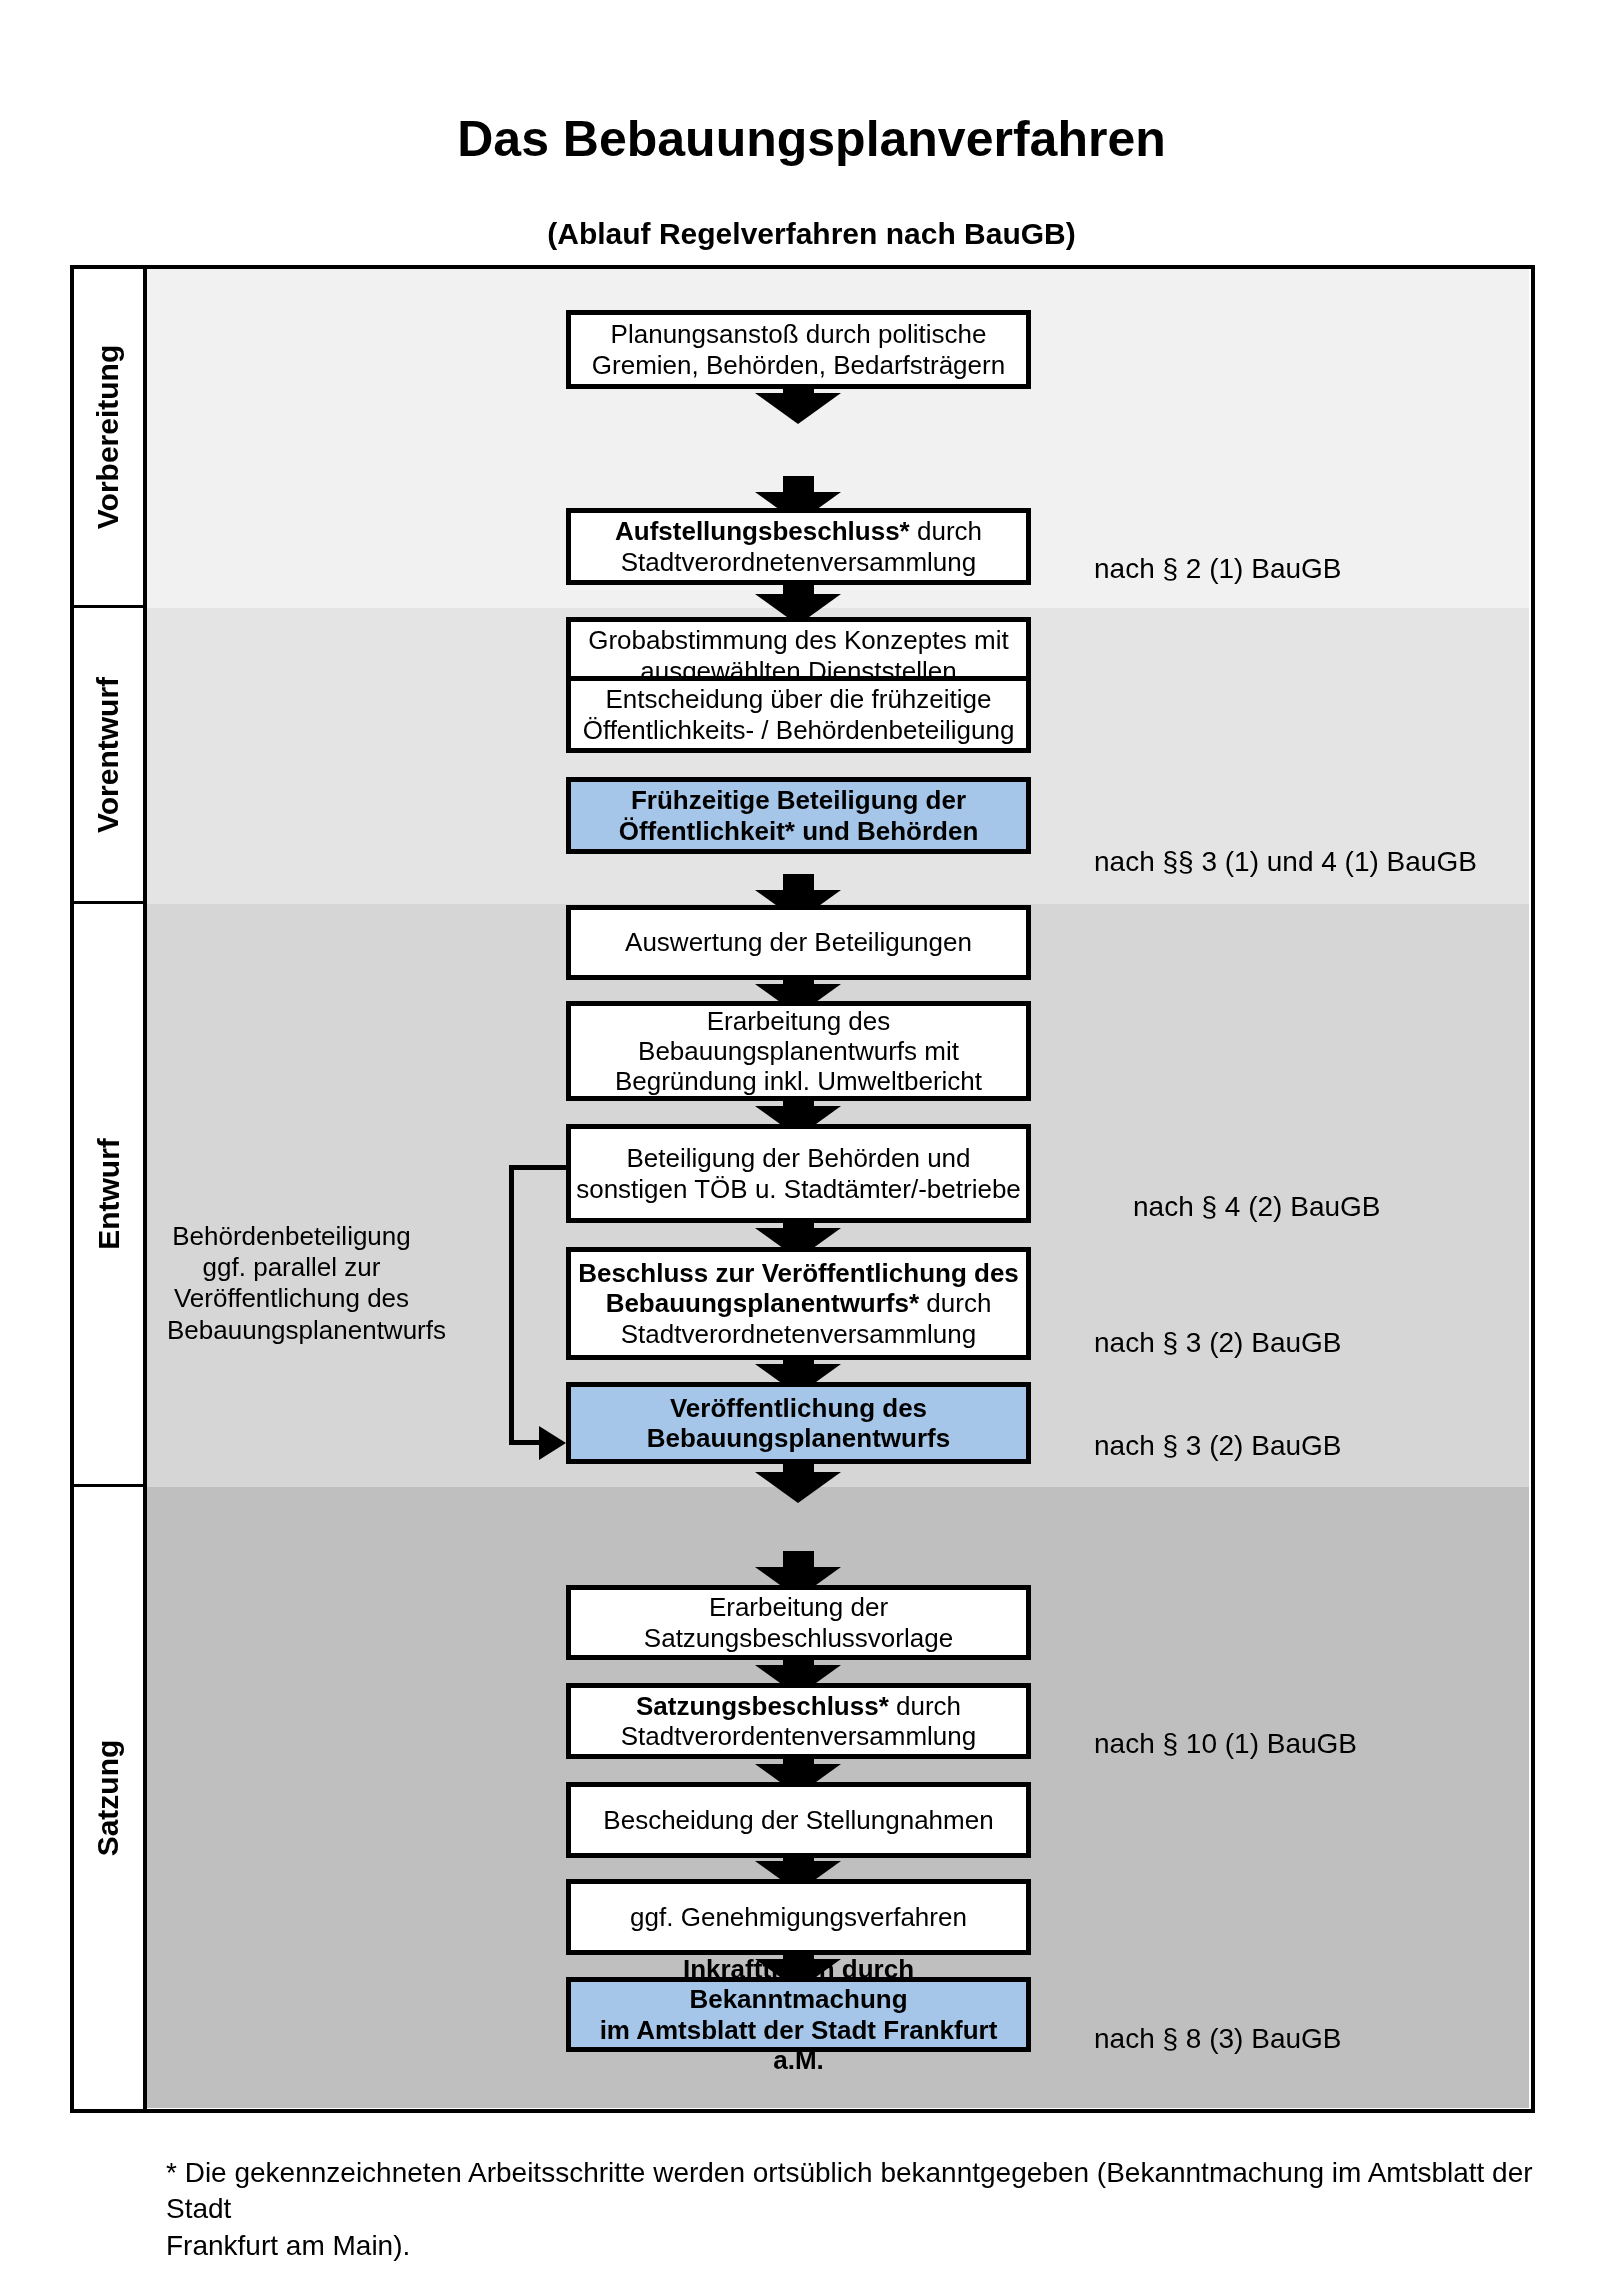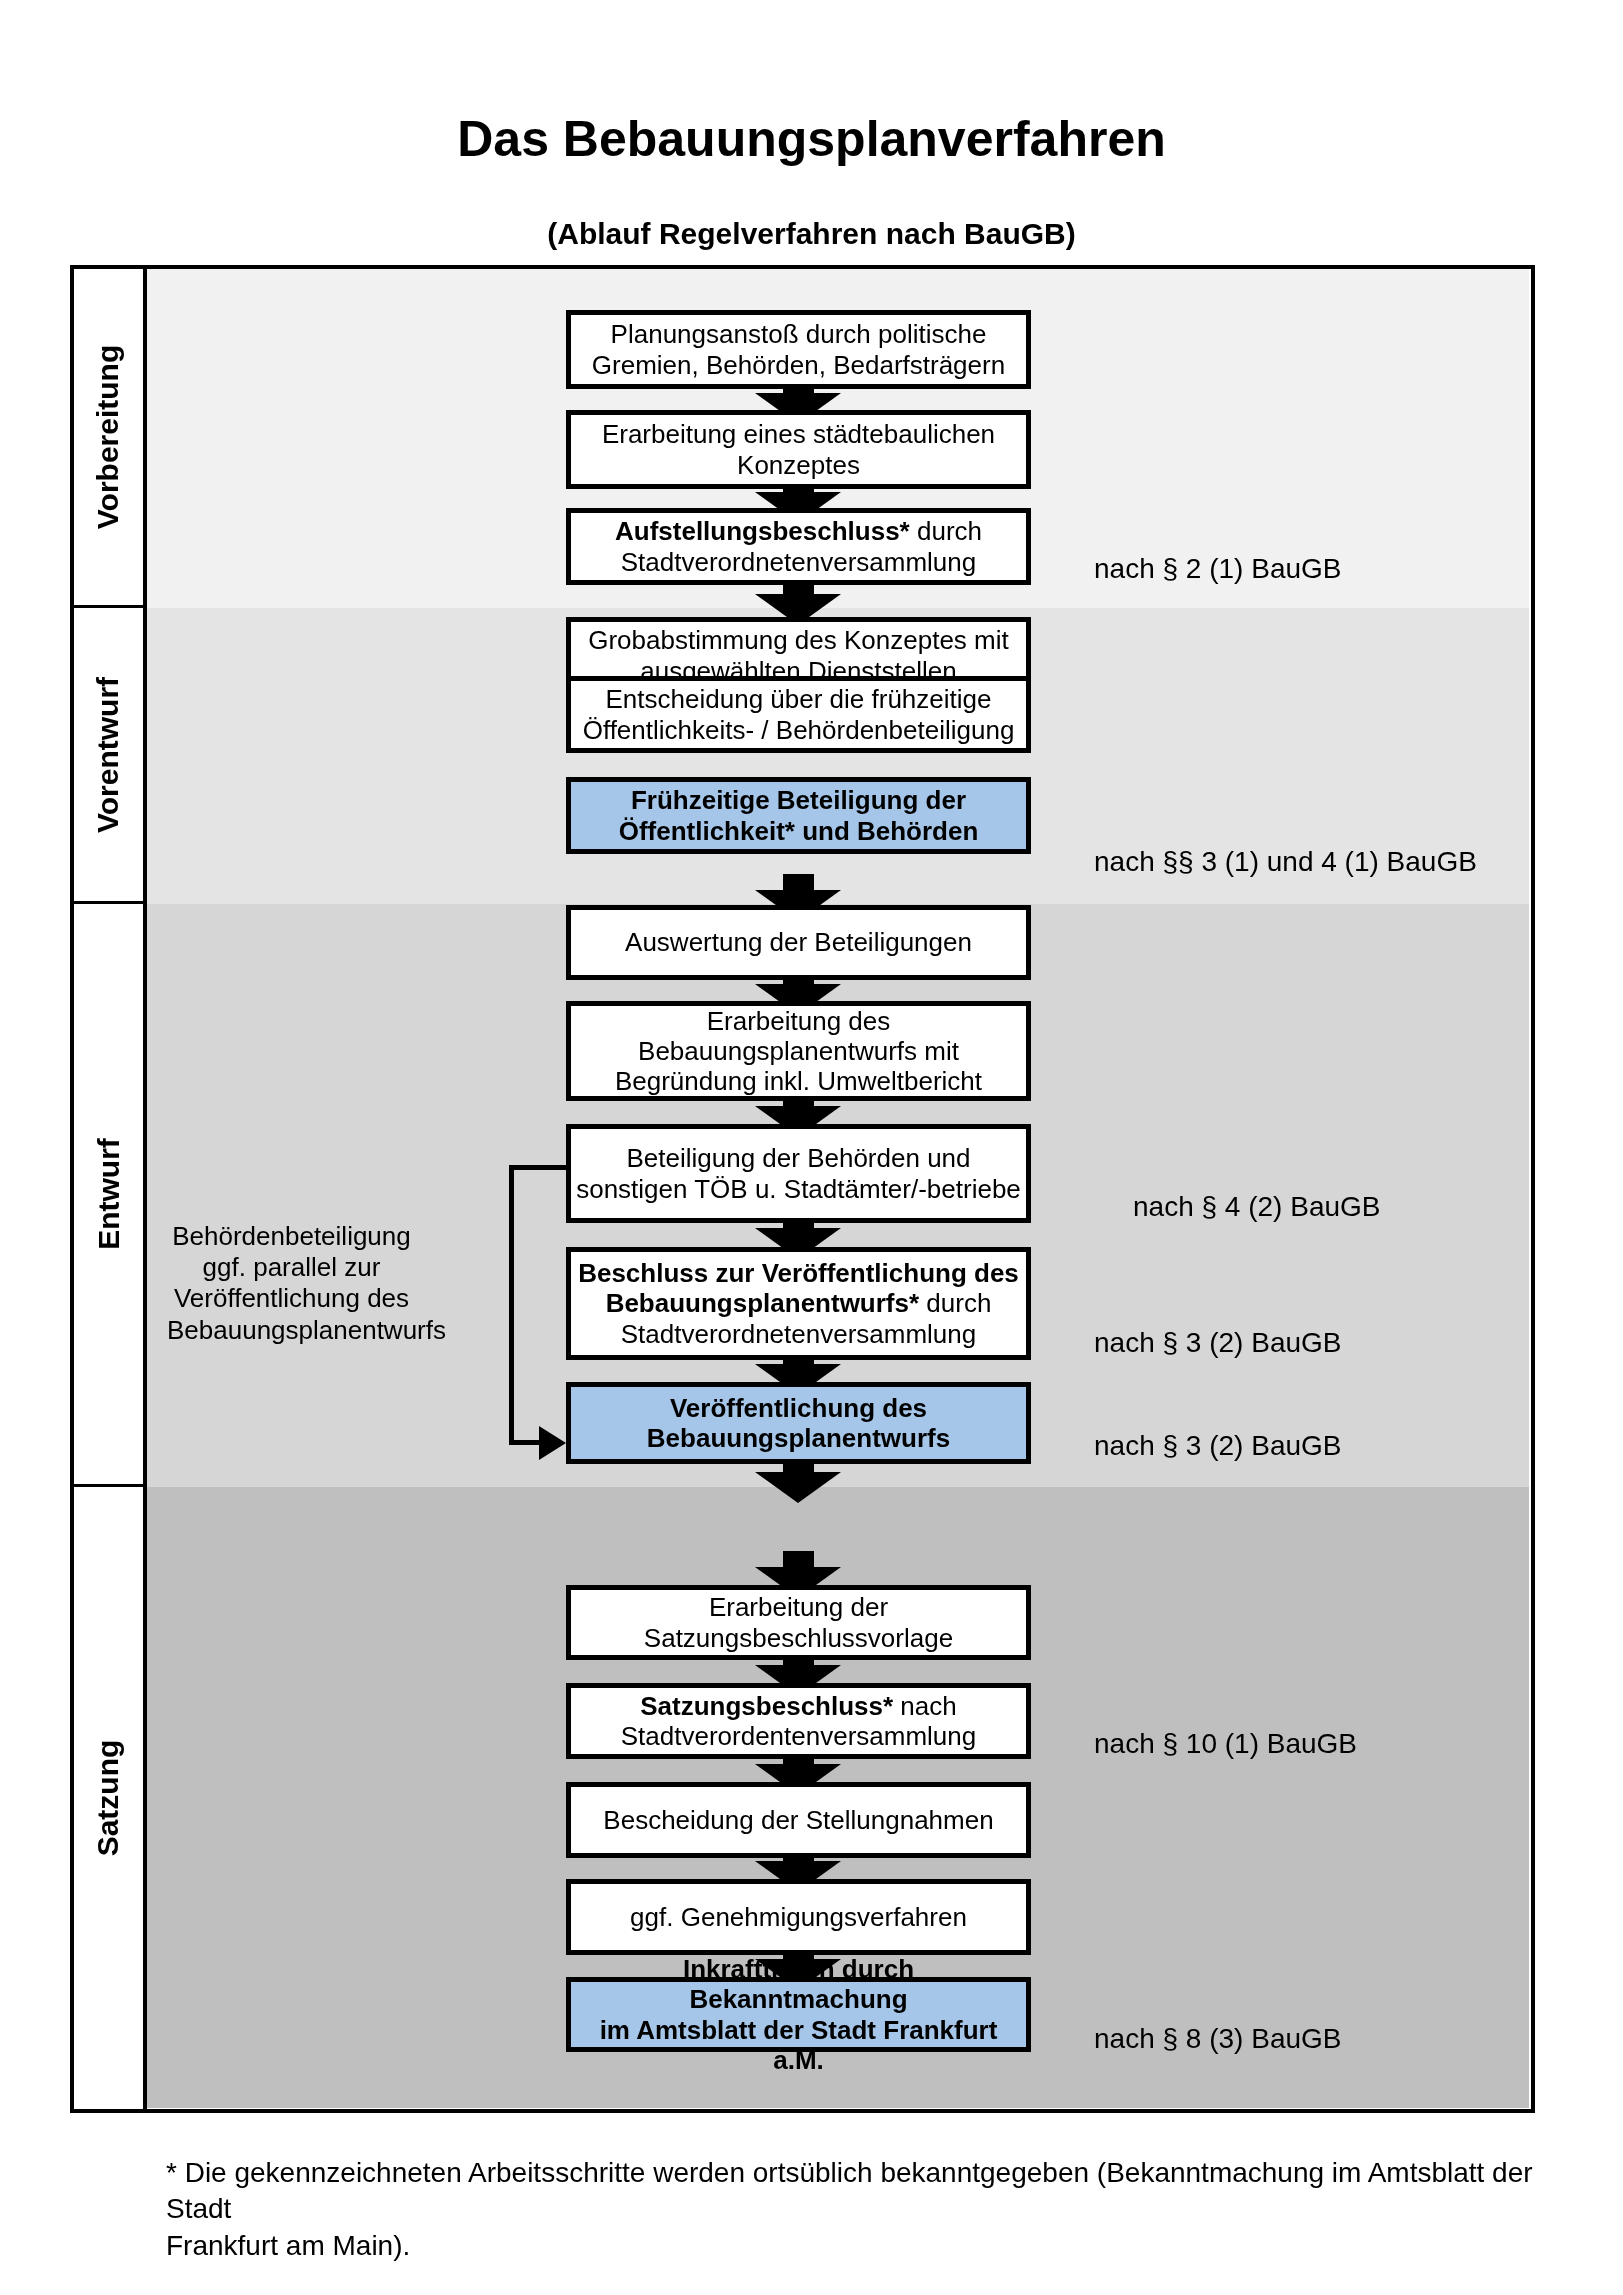--- a/index.html
+++ b/index.html
@@ -100,22 +100,20 @@
         <span class="rot">Entwurf</span>
       </div>
       <div class="phase-cell" style="top:1218px; height:621px;">
         <span class="rot">Satzung</span>
       </div>
     </div>
   </div>
 
   <div class="fbox" style="top:310px;  height:79px;"><span><span>Planungsanstoß durch politische
 Gremien, Behörden, Bedarfsträgern</span></span></div>
-  <div class="fbox" style="top:410px;  height:79px;"><span><span>Erarbeitung eines städtebaulichen
-Konzeptes</span></span></div>
   <div class="fbox" style="top:508px;  height:77px;"><span><span class="bold">Aufstellungsbeschluss*</span><span> durch
 Stadtverordnetenversammlung</span></span></div>
   <div class="fbox" style="top:617px;  height:77px;"><span><span>Grobabstimmung des Konzeptes mit
 ausgewählten Dienststellen</span></span></div>
   <div class="fbox" style="top:676px; height:77px;"><span><span>Entscheidung über die frühzeitige
 Öffentlichkeits- / Behördenbeteiligung</span></span></div>
   <div class="fbox blue" style="top:777px; height:77px;"><span><span class="bold">Frühzeitige Beteiligung der
 Öffentlichkeit* und Behörden</span></span></div>
   <div class="fbox" style="top:905px; height:75px;"><span><span>Auswertung der Beteiligungen</span></span></div>
   <div class="fbox" style="top:1001px; height:100px;"><span><span>Erarbeitung des
@@ -123,21 +121,21 @@
 Begründung inkl. Umweltbericht</span></span></div>
   <div class="fbox" style="top:1124px; height:99px;"><span><span>Beteiligung der Behörden und
 sonstigen TÖB u. Stadtämter/-betriebe</span></span></div>
   <div class="fbox" style="top:1247px; height:113px;"><span><span class="bold">Beschluss zur Veröffentlichung des
 Bebauungsplanentwurfs*</span><span> durch
 Stadtverordnetenversammlung</span></span></div>
   <div class="fbox blue" style="top:1382px; height:82px;"><span><span class="bold">Veröffentlichung des
 Bebauungsplanentwurfs</span></span></div>
   <div class="fbox" style="top:1585px; height:75px;"><span><span>Erarbeitung der
 Satzungsbeschlussvorlage</span></span></div>
-  <div class="fbox" style="top:1683px; height:76px;"><span><span class="bold">Satzungsbeschluss*</span><span> nach
+  <div class="fbox" style="top:1683px; height:76px;"><span><span class="bold">Satzungsbeschluss*</span><span> durch
 Stadtverordentenversammlung</span></span></div>
   <div class="fbox" style="top:1782px; height:76px;"><span><span>Bescheidung der Stellungnahmen</span></span></div>
   <div class="fbox" style="top:1879px; height:76px;"><span><span>ggf. Genehmigungsverfahren</span></span></div>
   <div class="fbox blue" style="top:1977px; height:75px;"><span><span class="bold">Inkrafttreten</span><span> durch Bekanntmachung
 im Amtsblatt der Stadt Frankfurt a.M.</span></span></div>
 
   <div class="anno" style="top:553px;">nach § 2 (1) BauGB</div>
   <div class="anno" style="top:846px;">nach §§ 3 (1) und 4 (1) BauGB</div>
   <div class="anno" style="top:1191px;margin-left:39px;">nach § 4 (2) BauGB</div>
   <div class="anno" style="top:1327px;">nach § 3 (2) BauGB</div>

